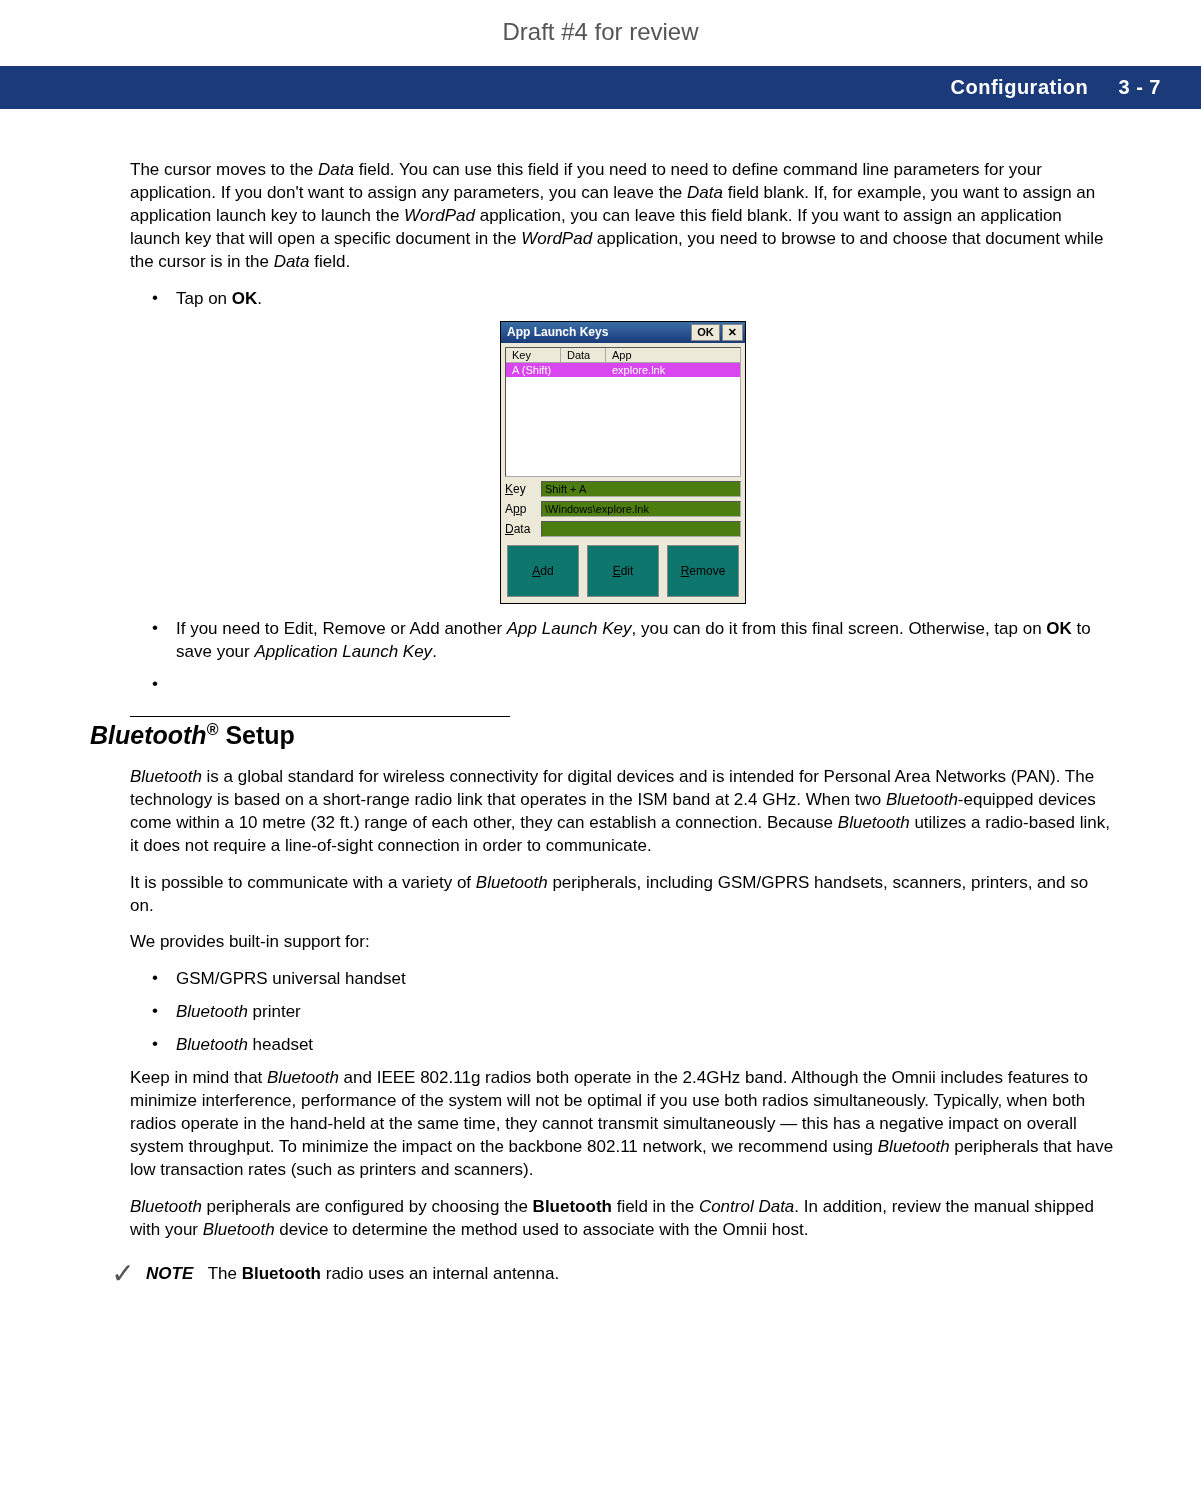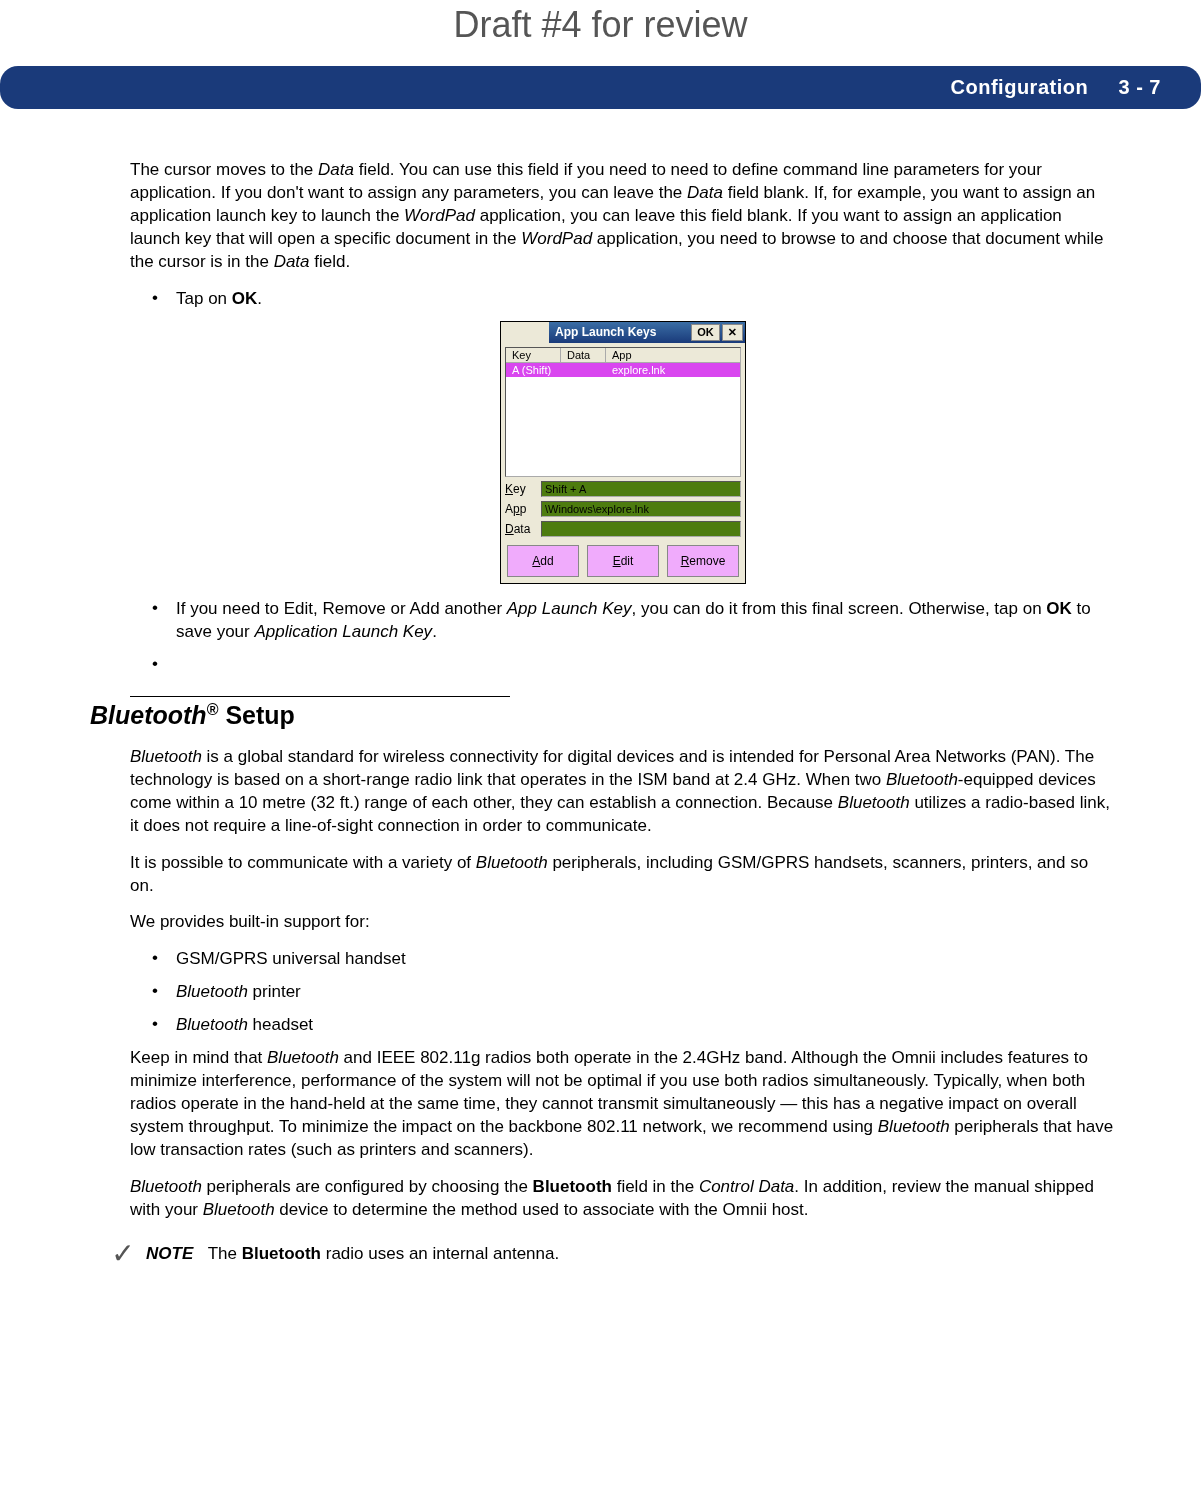--- a/index.html
+++ b/index.html
@@ -4,35 +4,34 @@
 <style>
   * { box-sizing: border-box; margin: 0; padding: 0; }
   body {
     font-family: Arial, Helvetica, sans-serif;
     color: #000;
     width: 1201px;
     background: #fff;
   }
   .watermark {
     text-align: center;
-    font-size: 36px;
+    font-size: 24px;
     color: #555;
-    padding: 4px 0 20px;
+    padding: 18px 0 20px;
     font-weight: normal;
   }
   .header-bar {
     background: #1a3a7a;
     color: #fff;
     font-weight: bold;
     font-family: Arial, sans-serif;
     text-align: right;
     padding: 10px 40px;
     font-size: 20px;
     letter-spacing: 0.5px;
-    border-radius: 18px;
   }
   .header-bar .chapter { font-family: "Arial Narrow", Arial; }
   .content {
     padding: 50px 85px 30px 130px;
   }
   p { font-size: 17px; line-height: 1.35; margin-bottom: 14px; }
   .bullet { display: flex; margin-bottom: 10px; margin-left: 22px; }
   .bullet .dot { min-width: 24px; font-size: 17px; }
   .bullet .txt { font-size: 17px; line-height: 1.35; }
   em, .ital { font-style: italic; }
@@ -47,21 +46,20 @@
     font-family: Tahoma, Arial, sans-serif;
     font-size: 12px;
   }
   .win-title {
     background: linear-gradient(#3a6ea5,#1a3a7a);
     color: #fff;
     display: flex;
     align-items: center;
     padding: 2px 2px 2px 6px;
     font-weight: bold;
-    margin-left: 48px;
   }
   .win-title .t { flex: 1; }
   .win-title .btn { background:#ece9d8; color:#000; border:1px solid #888; padding:0 5px; margin-left:2px; font-size:11px; font-weight:bold; line-height:15px;}
   .win-body { padding: 4px; }
   .list-area {
     background:#fff; border:1px inset #aaa; height:130px;
   }
   .list-hdr { display:flex; background:#ece9d8; border-bottom:1px solid #aaa; font-size:11px;}
   .list-hdr div { border-right:1px solid #aaa; padding:1px 6px; }
   .list-hdr div:nth-child(1){ width:55px;}
@@ -69,21 +67,21 @@
   .list-hdr div:nth-child(3){ flex:1; border-right:none;}
   .list-row { display:flex; background:#d946ef; color:#fff; font-size:11px;}
   .list-row div:nth-child(1){ width:55px; padding:1px 6px;}
   .list-row div:nth-child(2){ width:45px; padding:1px 6px;}
   .list-row div:nth-child(3){ flex:1; padding:1px 6px;}
   .field-row { display:flex; align-items:center; margin-top:4px; }
   .field-row .lbl { width:36px; font-size:12px; }
   .field-row .lbl .u { text-decoration: underline; }
   .field-row input { flex:1; font-size:11px; padding:1px 3px; border:1px inset #aaa; background:#4d7c0f;}
   .btn-row { display:flex; justify-content:space-between; margin-top:6px; padding:2px;}
-  .btn-row button { width:72px; font-size:12px; border:1px solid #888; background:#f0abfc; padding:8px 0;}
+  .btn-row button { width:72px; font-size:12px; border:1px solid #888; background:#0f766e; padding:18px 0;}
   .btn-row button .u { text-decoration: underline; }
   hr.sect { border:none; border-top:1px solid #000; width:380px; margin:22px 0 4px 0;}
   h2.sect {
     font-family: Arial, sans-serif;
     font-weight: bold;
     font-size: 25px;
     margin-bottom: 16px;
     margin-left: -40px;
   }
   h2.sect .bt { font-style: italic; font-weight: bold;}

